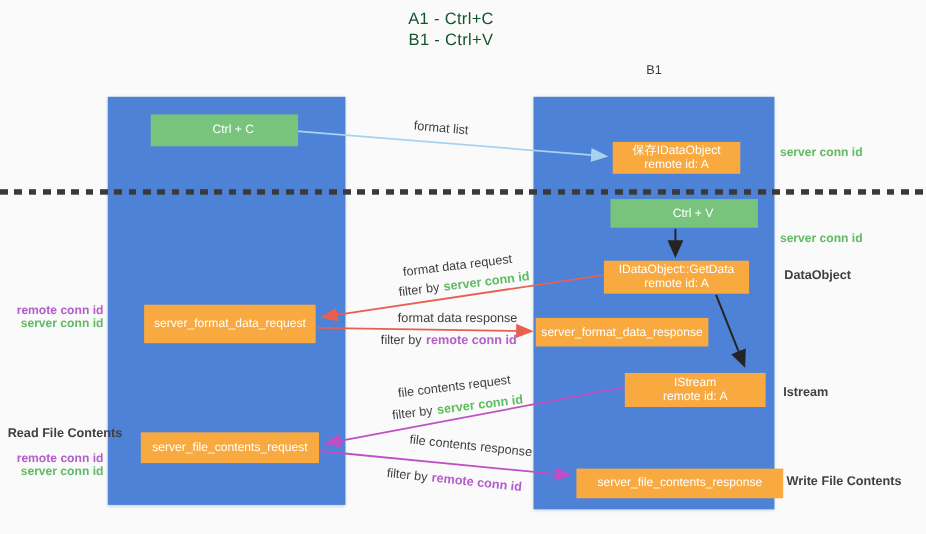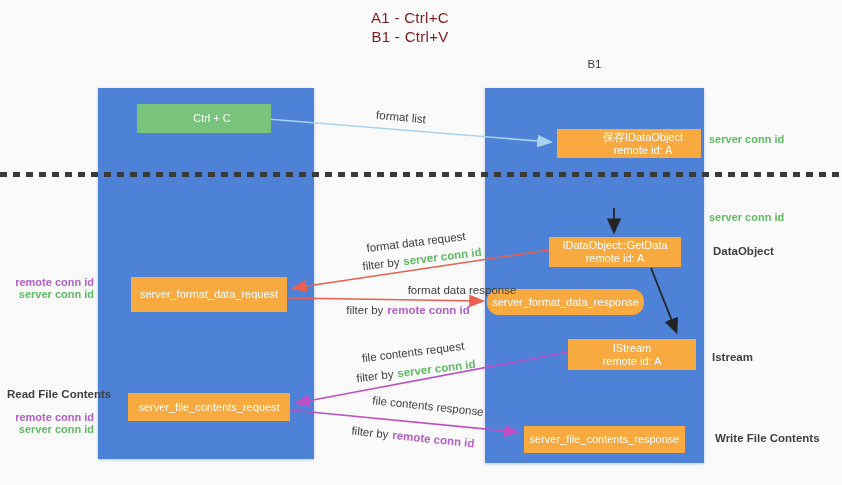--- a/index.html
+++ b/index.html
@@ -1,20 +1,20 @@
 <!DOCTYPE html>
 <html><head>
 <meta charset="utf-8">
 <style>
   html,body{margin:0;padding:0;}
   body{font-family:"Liberation Sans","DejaVu Sans",sans-serif;background:#fafafa;}
   .canvas{position:relative;width:842px;height:485px;background:#fafafa;overflow:hidden;}
 
   .title{position:absolute;left:310px;top:8px;width:200px;text-align:center;
-         font-size:15px;line-height:19px;color:#7f1d1d;letter-spacing:.3px;}
+         font-size:15px;line-height:19px;color:#14532d;letter-spacing:.3px;}
 
   .col-header{position:absolute;top:58px;text-align:center;font-size:11.5px;
               line-height:13px;color:#3d3d3d;}
 
   .lifeline{position:absolute;background:#4d82d7;box-shadow:0 1px 3px rgba(70,110,180,.35);}
 
   .dotted{position:absolute;left:0;top:172px;width:842px;height:5px;z-index:3;
           background:repeating-linear-gradient(to right,#3a3a3a 0 7px,transparent 7px 13px);}
 
   .arrows{position:absolute;left:0;top:0;z-index:4;}
@@ -78,60 +78,63 @@
     <line x1="549" y1="250" x2="294" y2="288" stroke="#e8604f" stroke-width="1.6" marker-end="url(#m-red)"></line>
     <line x1="288" y1="298" x2="482" y2="301" stroke="#e8604f" stroke-width="1.6" marker-end="url(#m-red)"></line>
     <line x1="568" y1="352" x2="297" y2="403" stroke="#bf4fc4" stroke-width="1.6" marker-end="url(#m-mag)"></line>
     <line x1="290" y1="410" x2="517" y2="432" stroke="#bf4fc4" stroke-width="1.6" marker-end="url(#m-mag)"></line>
   </svg>
 
   <div class="node green-node" style="left:137px;top:104px;width:118px;height:29px;">
     <span>Ctrl + C</span>
   </div>
 
-  <div class="node orange-node" style="left:557px;top:129px;width:116px;height:29px;padding-left:28px;">
+  <div class="node orange-node" style="left:557px;top:129px;width:116px;height:29px;">
     <span>保存IDataObject</span>
     <span>remote id: A</span>
   </div>
 
+  <div class="node green-node" style="left:555px;top:181px;width:118px;height:26px;">
+    <span>Ctrl + V</span>
+  </div>
 
   <div class="node orange-node" style="left:549px;top:237px;width:132px;height:30px;">
     <span>IDataObject::GetData</span>
     <span>remote id: A</span>
   </div>
 
   <div class="node orange-node" style="left:131px;top:277px;width:156px;height:35px;">
     <span>server_format_data_request</span>
   </div>
 
-  <div class="node orange-node" style="left:487px;top:289px;width:157px;height:26px;border-radius:12px;">
+  <div class="node orange-node" style="left:487px;top:289px;width:157px;height:26px;">
     <span>server_format_data_response</span>
   </div>
 
   <div class="node orange-node" style="left:568px;top:339px;width:128px;height:31px;">
     <span>IStream</span>
     <span>remote id: A</span>
   </div>
 
   <div class="node orange-node" style="left:128px;top:393px;width:162px;height:28px;">
     <span>server_file_contents_request</span>
   </div>
 
-  <div class="node orange-node" style="left:524px;top:426px;width:161px;height:27px;">
+  <div class="node orange-node" style="left:524px;top:426px;width:188px;height:27px;">
     <span>server_file_contents_response</span>
   </div>
 
   <span class="alabel" style="left:401px;top:117px;--r:5deg;">format list</span>
 
   <span class="alabel" style="left:416px;top:242px;--r:-7deg;">format data request</span>
   <span class="alabel" style="left:422px;top:259px;--r:-7deg;">
     <span>filter by</span><span class="green-t gap">server conn id</span>
   </span>
 
-  <span class="alabel" style="left:416px;top:290px;margin-left:46px;">format data response</span>
+  <span class="alabel" style="left:416px;top:290px;">format data response</span>
   <span class="alabel" style="left:408px;top:310px;">
     <span>filter by</span><span class="purple-t gap">remote conn id</span>
   </span>
 
   <span class="alabel" style="left:413px;top:352px;--r:-7deg;">file contents request</span>
   <span class="alabel" style="left:416px;top:371px;--r:-7deg;">
     <span>filter by</span><span class="green-t gap">server conn id</span>
   </span>
 
   <span class="alabel" style="left:428px;top:406px;--r:6deg;">file contents response</span>

